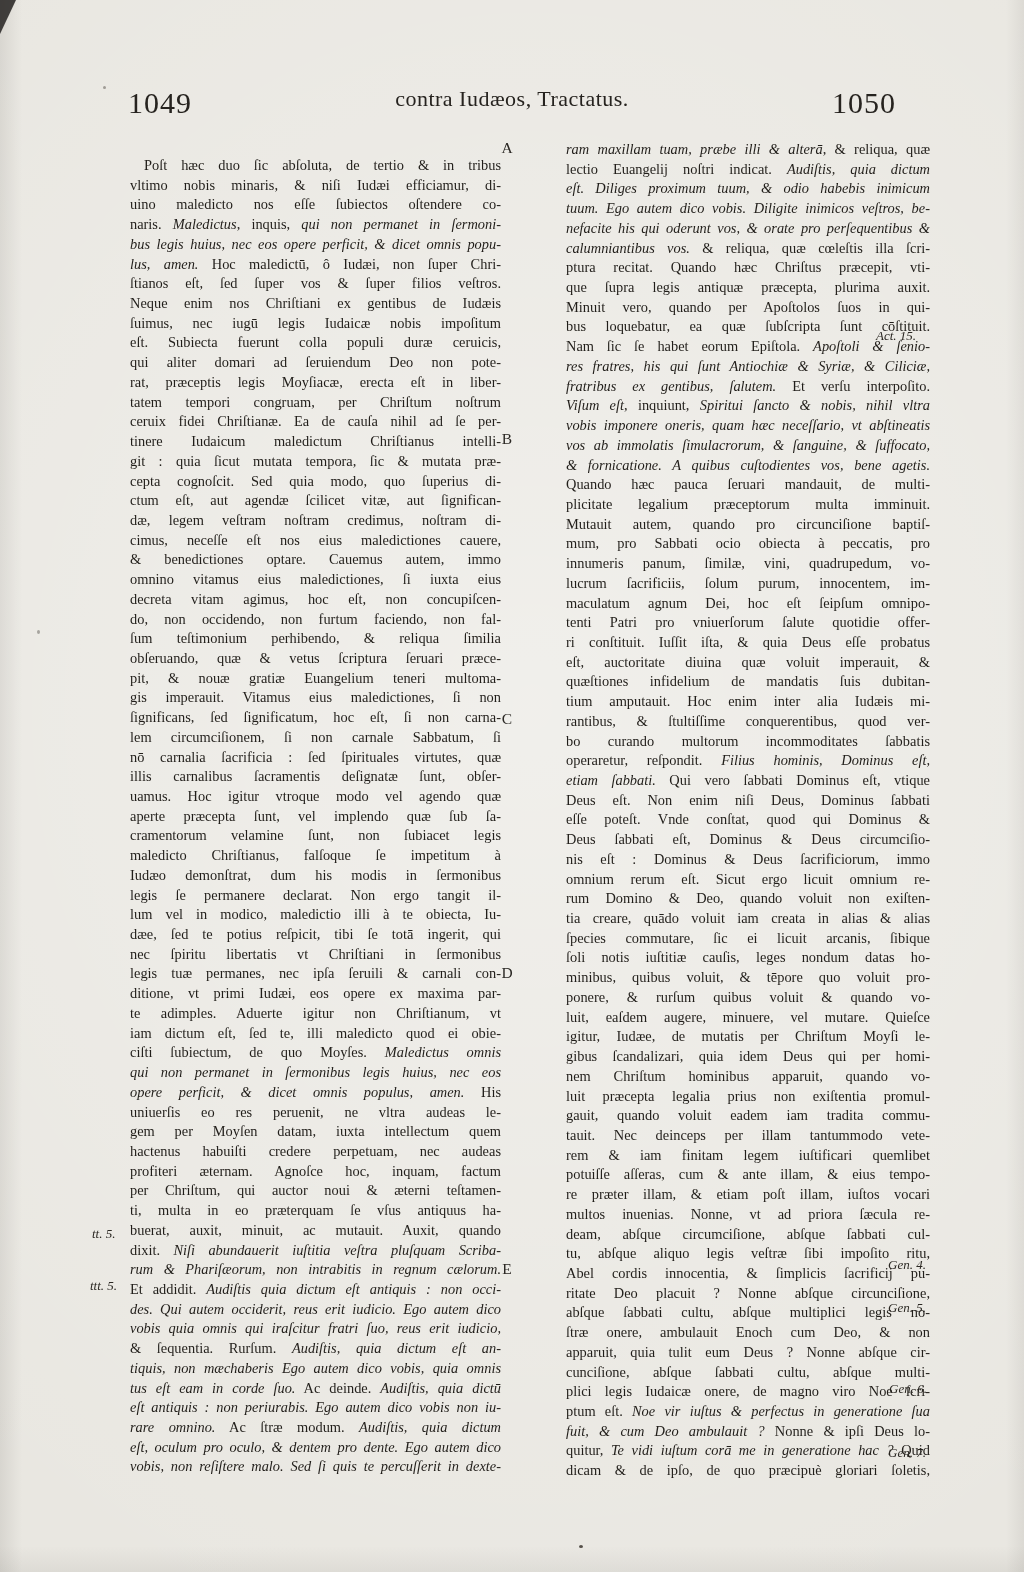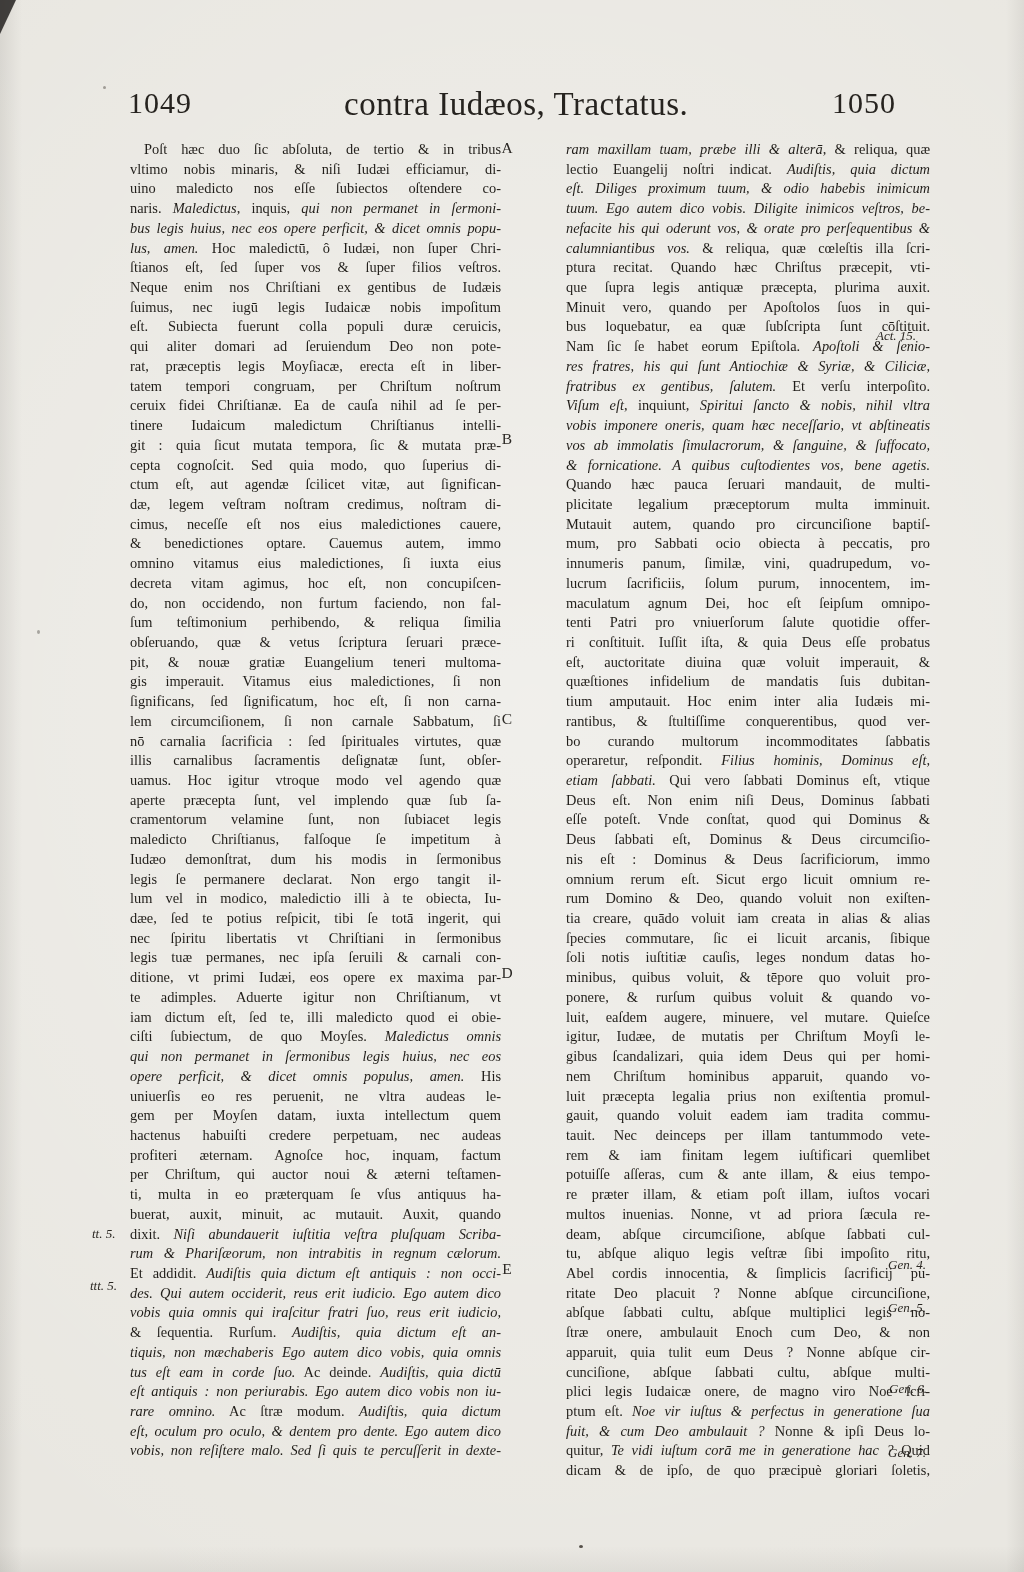--- a/index.html
+++ b/index.html
@@ -27,32 +27,32 @@
   .speck2{left:103px;top:86px;width:3px;height:3px;opacity:.5;}
   .speck3{left:37px;top:630px;width:3px;height:4px;opacity:.45;}
 
   .page-num{
     position:absolute;font-size:30px;color:#26231f;letter-spacing:1px;
   }
   .pn-left{left:128px;top:86px;}
   .pn-right{left:832px;top:86px;}
   .header-title{
     position:absolute;left:344px;top:86px;width:336px;text-align:center;
-    font-size:33px;color:#26231f;letter-spacing:.5px;white-space:nowrap;
+    font-size:22px;color:#26231f;letter-spacing:.5px;white-space:nowrap;
   }
 
   .col{position:absolute;top:140px;color:#211e1a;}
   .col-left{left:130px;width:371px;}
   .col-right{left:518px;width:364px;margin-left:48px;}
   .line{
     font-size:14.4px;line-height:19.72px;height:19.72px;overflow:hidden;
     text-align:justify;text-align-last:justify;-moz-text-align-last:justify;
     word-spacing:.2px;
   }
-  .col-left .line:first-child{text-indent:14px;}
+  .col-left .line:first-child{text-indent:14px;margin-top:16px;}
   .it{font-style:italic;}
 
   .sec-letter{
     position:absolute;left:498px;width:18px;text-align:center;
     font-size:15.5px;color:#2b2824;
   }
   .sl-A{top:139px;}
   .sl-B{top:430px;}
   .sl-C{top:710px;}
   .sl-D{top:964px;}

